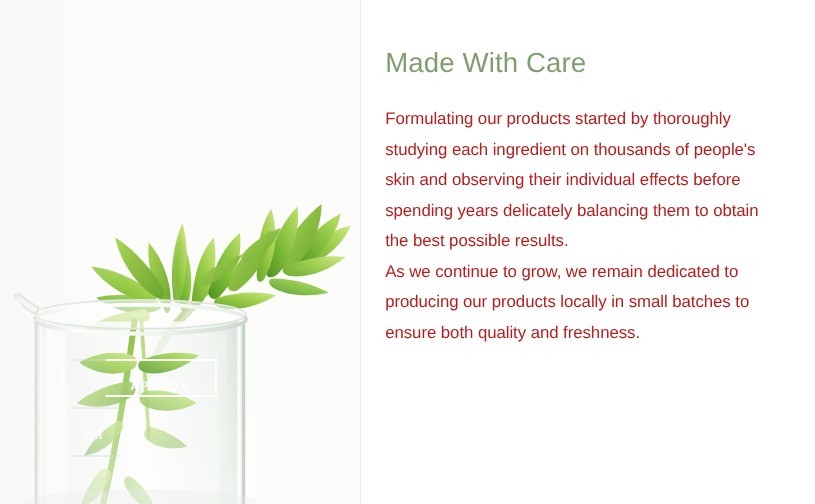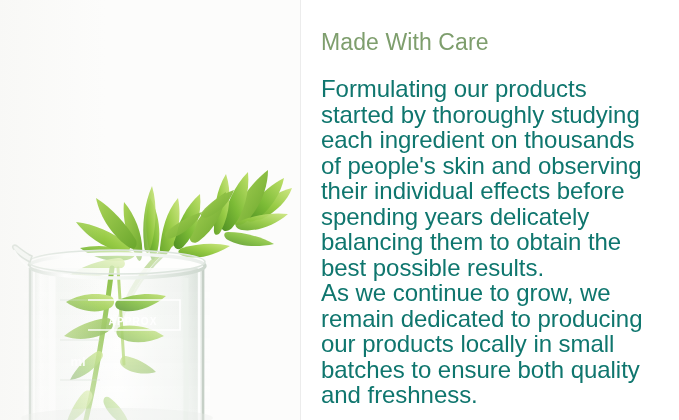--- a/index.html
+++ b/index.html
@@ -60,37 +60,37 @@
     background: #ececec;
     z-index: 5;
   }
 
   
   .copy-panel {
     position: relative;
     flex: 1 1 auto;
     height: 420px;
     background: #ffffff;
-    padding: 28px 24px 0 21px;
+    padding: 38px 24px 0 21px;
     box-sizing: border-box;
   }
   .headline {
     margin: 0 0 20px 0;
     font-size: 23px;
     line-height: 28px;
     font-weight: 400;
     letter-spacing: .1px;
     color: #7e9e6d;
     font-family: "Liberation Sans", sans-serif;
   }
   .body-copy {
     margin: 0;
-    font-size: 24px;
+    font-size: 14px;
     line-height: 25.5px;
-    color: #0f766e;
+    color: #b91c1c;
     font-weight: 400;
     letter-spacing: -.05px;
     max-width: 336px;
   }
   .body-copy + .body-copy {
   }
 </style>
 </head>
 <body>
 

